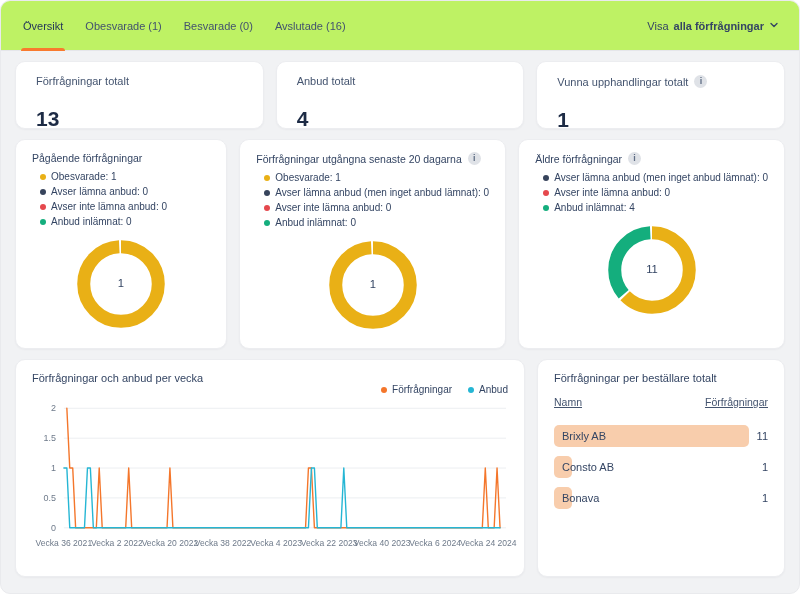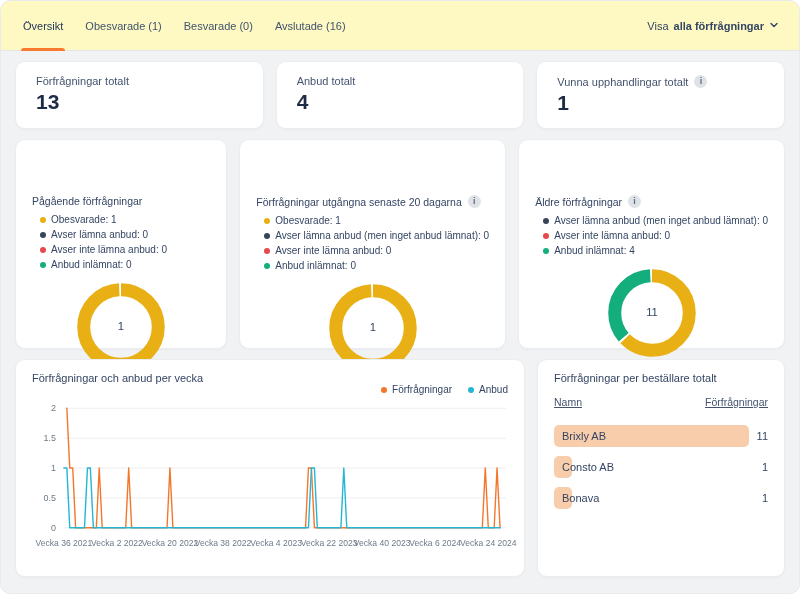--- a/index.html
+++ b/index.html
@@ -1,40 +1,40 @@
 <!DOCTYPE html>
 <html><head>
 <meta charset="utf-8">
 <style>
   html,body{margin:0;padding:0;background:#ffffff;}
   body{font-family:"Liberation Sans","DejaVu Sans",sans-serif;-webkit-font-smoothing:antialiased;}
   .page{width:800px;height:594px;background:#F1F2F4;border-radius:10px;overflow:hidden;box-sizing:border-box;border:1px solid #E9EAED;}
   
-  .tabbar{height:50px;display:flex;align-items:stretch;justify-content:space-between;padding:0 20px;border-bottom:1px solid #E5E6EA;background:#fef9c3;box-sizing:border-box;}
+  .tabbar{height:50px;display:flex;align-items:stretch;justify-content:space-between;padding:0 20px;border-bottom:1px solid #E5E6EA;background:#bef264;box-sizing:border-box;}
   .tabs{display:flex;gap:18px;}
   .tab{position:relative;display:flex;align-items:center;font-size:11px;color:#42526E;cursor:pointer;padding:0 2px;}
   .tab.active{color:#253858;}
   .tab.active::after{content:"";position:absolute;left:0;right:0;bottom:-1px;height:3px;background:#F87A2E;border-radius:3px 3px 0 0;}
   .filter{align-self:center;display:flex;gap:5px;font-size:11px;color:#344563;cursor:pointer;}
   .filter b{font-weight:bold;}
   .chev{width:10px;height:10px;}
   
   .content{padding:10px 14px 0;display:flex;flex-direction:column;gap:10px;}
   .grid3{display:grid;grid-template-columns:repeat(3,1fr);gap:12px;}
   .gridbottom{display:grid;grid-template-columns:1fr 248px;gap:12px;}
   .card{background:#ffffff;border-radius:10px;border:1px solid #ECEDF0;box-shadow:0 1px 2px rgba(20,30,55,0.04);box-sizing:border-box;}
   
   .stat-card{height:68px;padding:13px 20px;}
   .stat-head{display:flex;align-items:center;gap:6px;font-size:11px;color:#44546F;}
-  .stat-value{margin-top:4px;font-size:21px;font-weight:bold;color:#1D2B45;line-height:1;}
+  .stat-value{margin-top:21px;font-size:21px;font-weight:bold;color:#1D2B45;line-height:1;}
   .info-icon{width:13px;height:13px;border-radius:50%;background:#DFE2E7;color:#5E6C84;font-size:9px;font-weight:bold;font-style:normal;display:inline-flex;align-items:center;justify-content:center;flex:0 0 auto;cursor:pointer;}
   .info-icon i{font-style:normal;line-height:1;}
   
   .donut-card{height:210px;padding:12px 16px;}
-  .donut-title-row{display:flex;align-items:center;gap:6px;margin-top:43px;}
+  .donut-title-row{display:flex;align-items:center;gap:6px;}
   .donut-title{font-size:10.5px;color:#344563;white-space:nowrap;}
   .legend{margin:7px 0 0 8px;display:flex;flex-direction:column;gap:4px;}
   .legend-item{display:flex;align-items:center;gap:5px;font-size:10px;color:#344563;white-space:nowrap;}
   .dot{width:6px;height:6px;border-radius:50%;flex:0 0 auto;}
   .donut-wrap{display:flex;justify-content:center;margin-top:5px;}
   svg.donut{width:104px;height:104px;}
   .donut-center{font-size:13px;fill:#344563;}
   
   .chart-card{height:218px;padding:12px 16px;overflow:visible;}
   .card-title{font-size:11px;color:#344563;}

